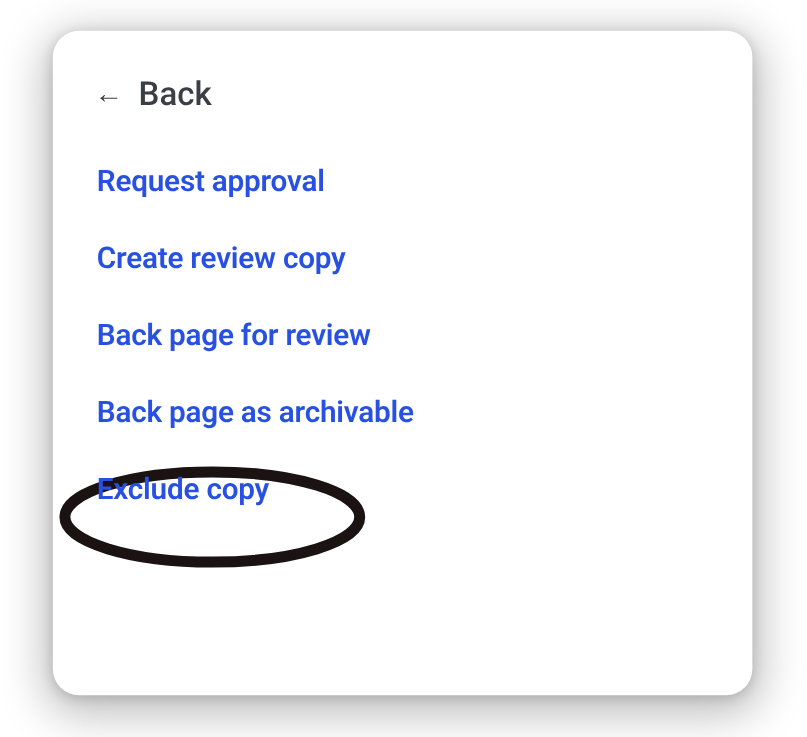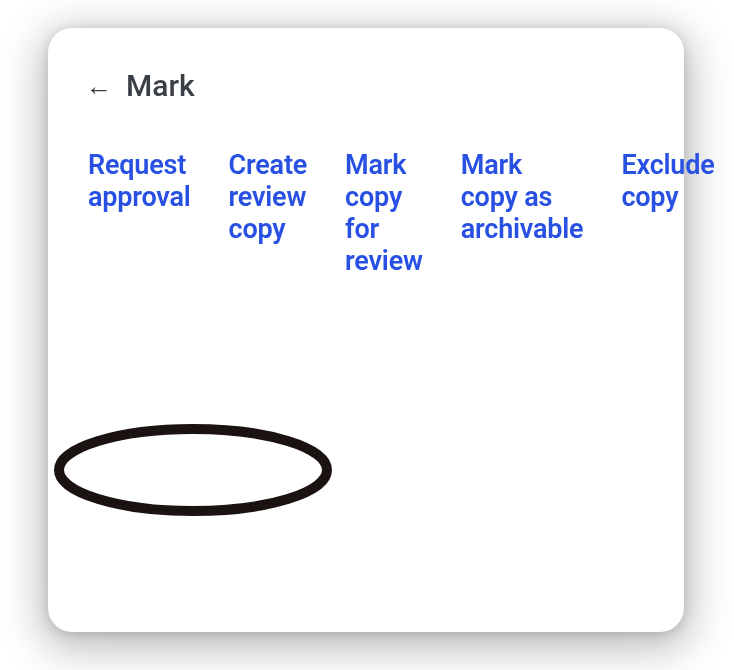--- a/index.html
+++ b/index.html
@@ -37,21 +37,21 @@
       color: #3a3e45;
       line-height: 1;
     }
     .back-label {
       font-size: 30px;
       font-weight: 500;
       color: #3a3e45;
     }
     .menu {
       display: flex;
-      flex-direction: row;
+      flex-direction: column;
       gap: 38px;
       padding-left: 2px;
       position: relative;
     }
     .menu-item {
       font-size: 27px;
       font-weight: 600;
       color: #2851e3;
       cursor: pointer;
       letter-spacing: -0.2px;
@@ -71,28 +71,28 @@
       display: block;
     }
   </style>
 </head>
 <body>
 
 <div class="panel">
 
   <div class="back-row">
     <span class="back-arrow">←</span>
-    <span class="back-label">Mark</span>
+    <span class="back-label">Back</span>
   </div>
 
   <div class="menu">
     <div class="menu-item">Request approval</div>
     <div class="menu-item">Create review copy</div>
-    <div class="menu-item">Mark copy for review</div>
-    <div class="menu-item">Mark copy as archivable</div>
+    <div class="menu-item">Back page for review</div>
+    <div class="menu-item">Back page as archivable</div>
     <div class="menu-item">Exclude copy</div>
   </div>
 
   <div class="highlight-ellipse">
     <svg width="282" height="96" viewBox="0 0 282 96">
       <ellipse cx="141" cy="48" rx="134" ry="41" fill="none" stroke="#1a1312" stroke-width="10"></ellipse>
     </svg>
   </div>
 
 </div>

